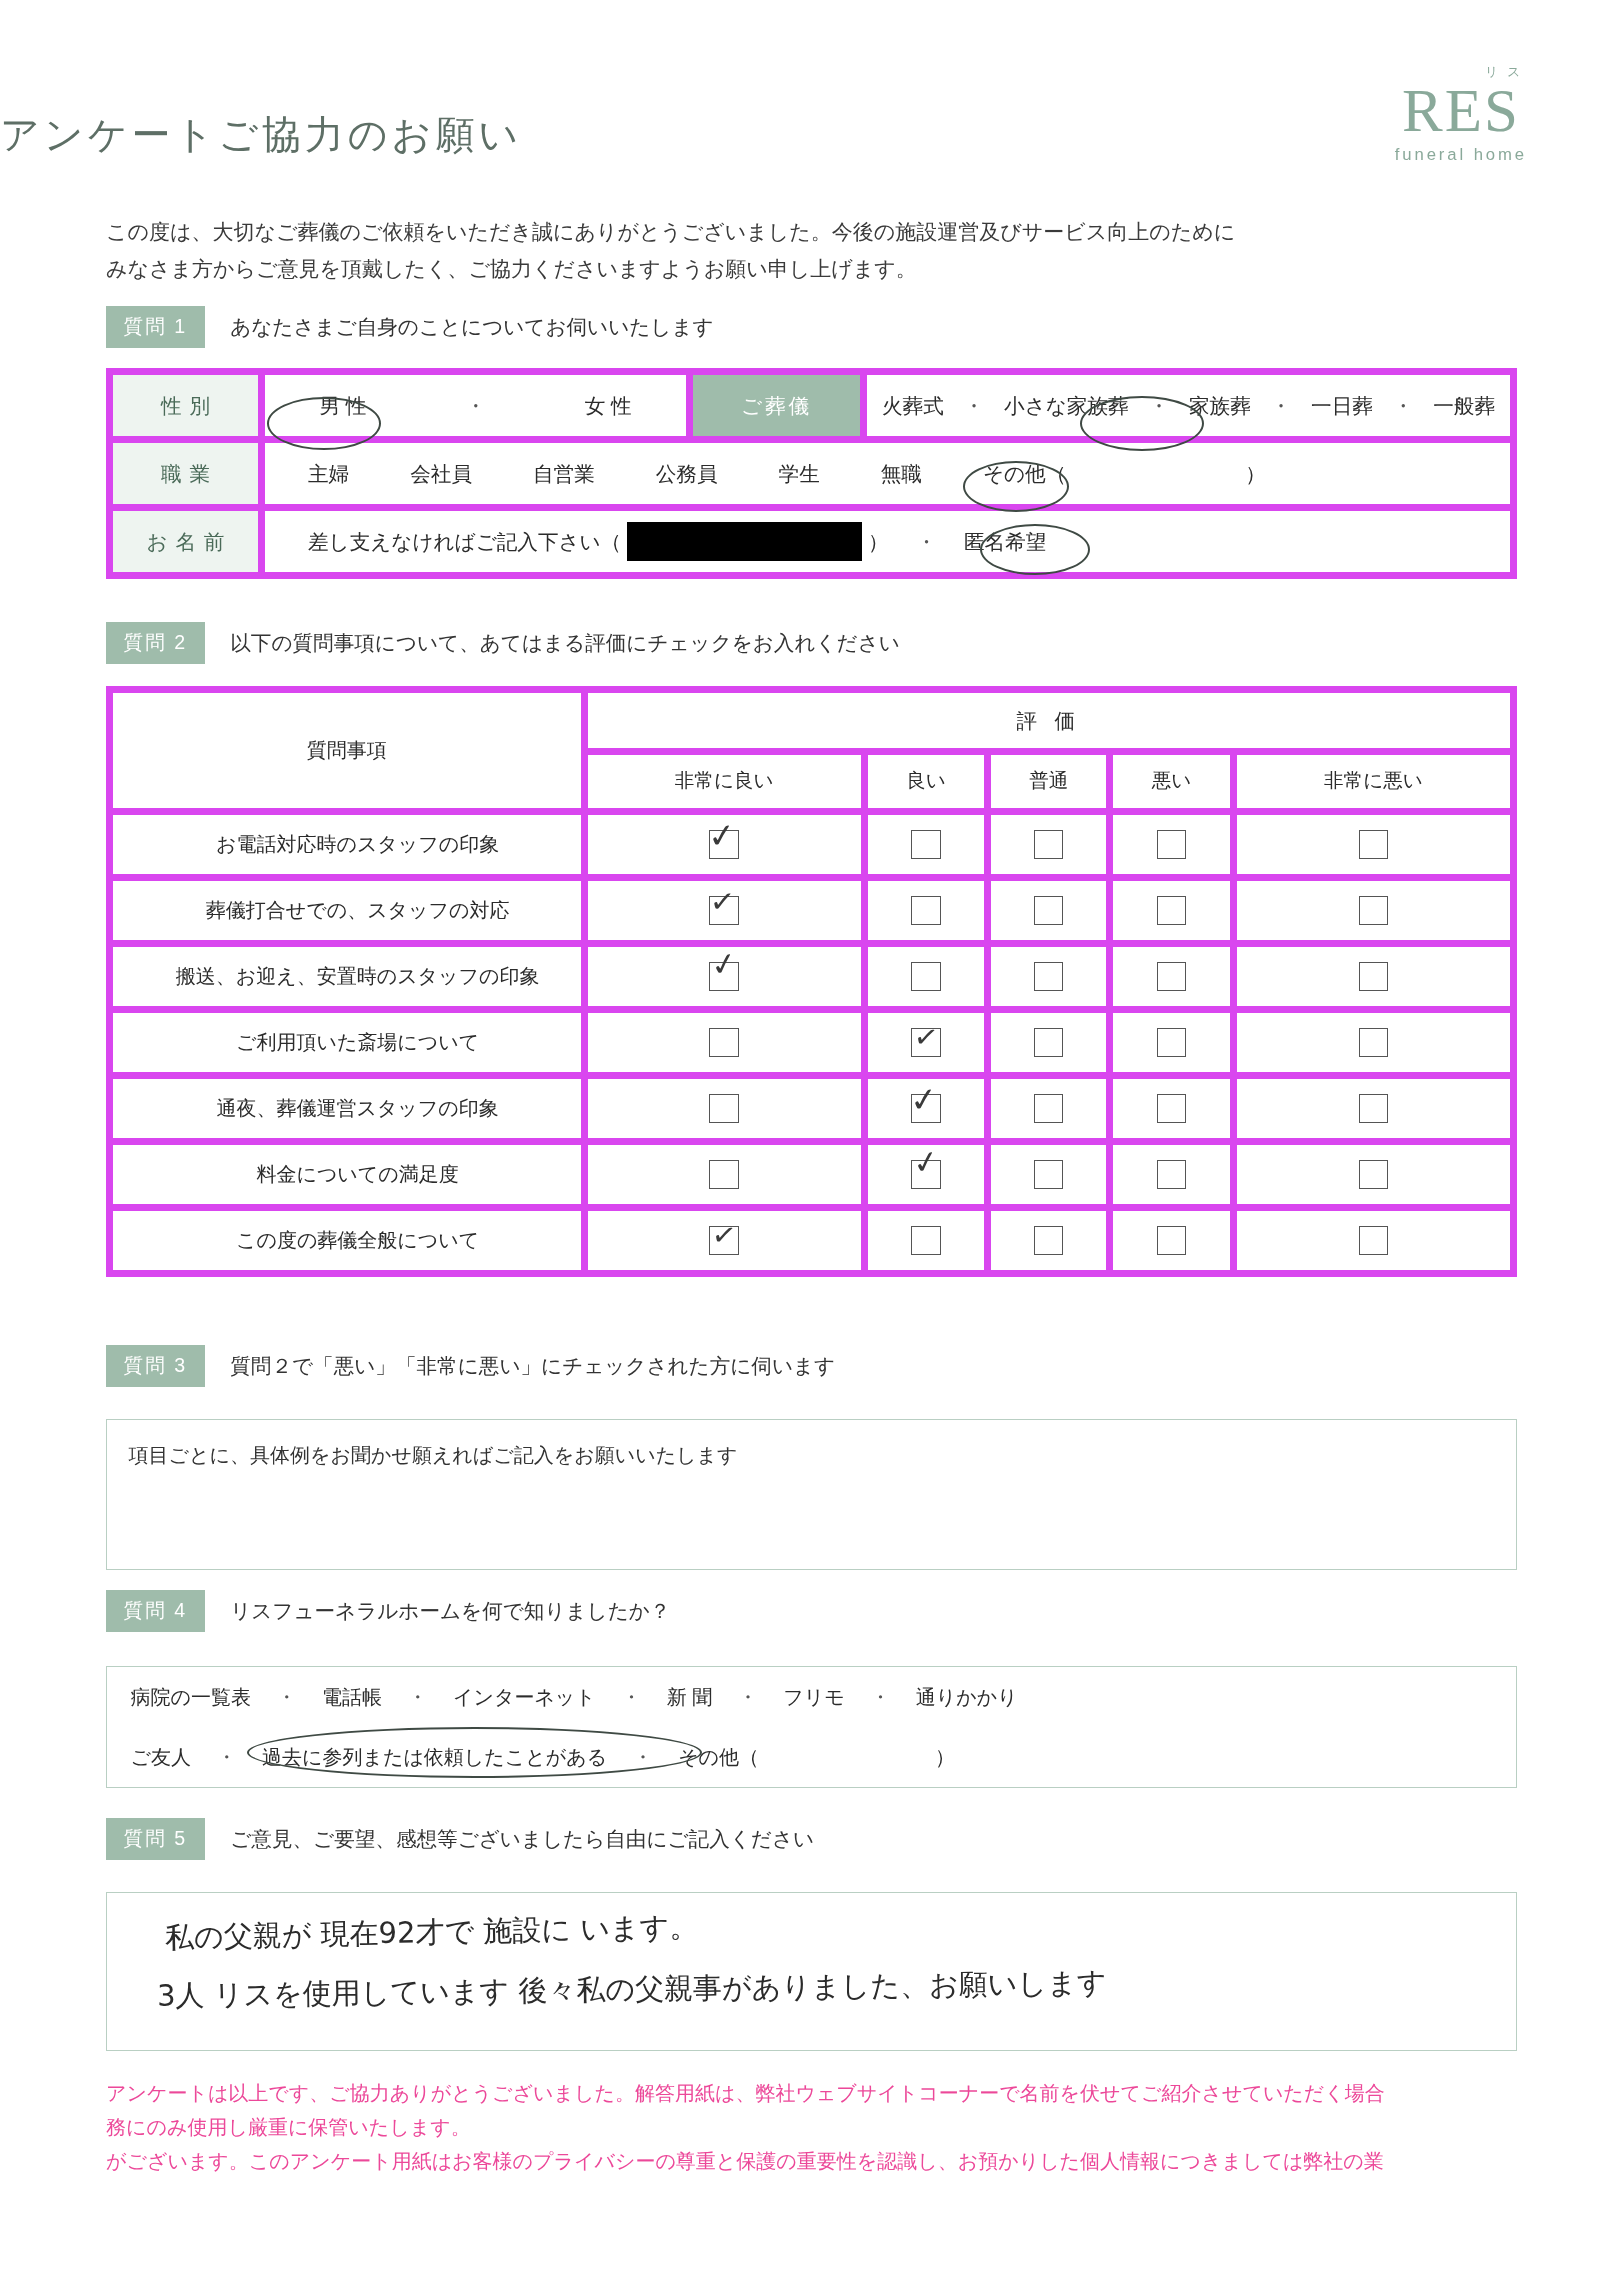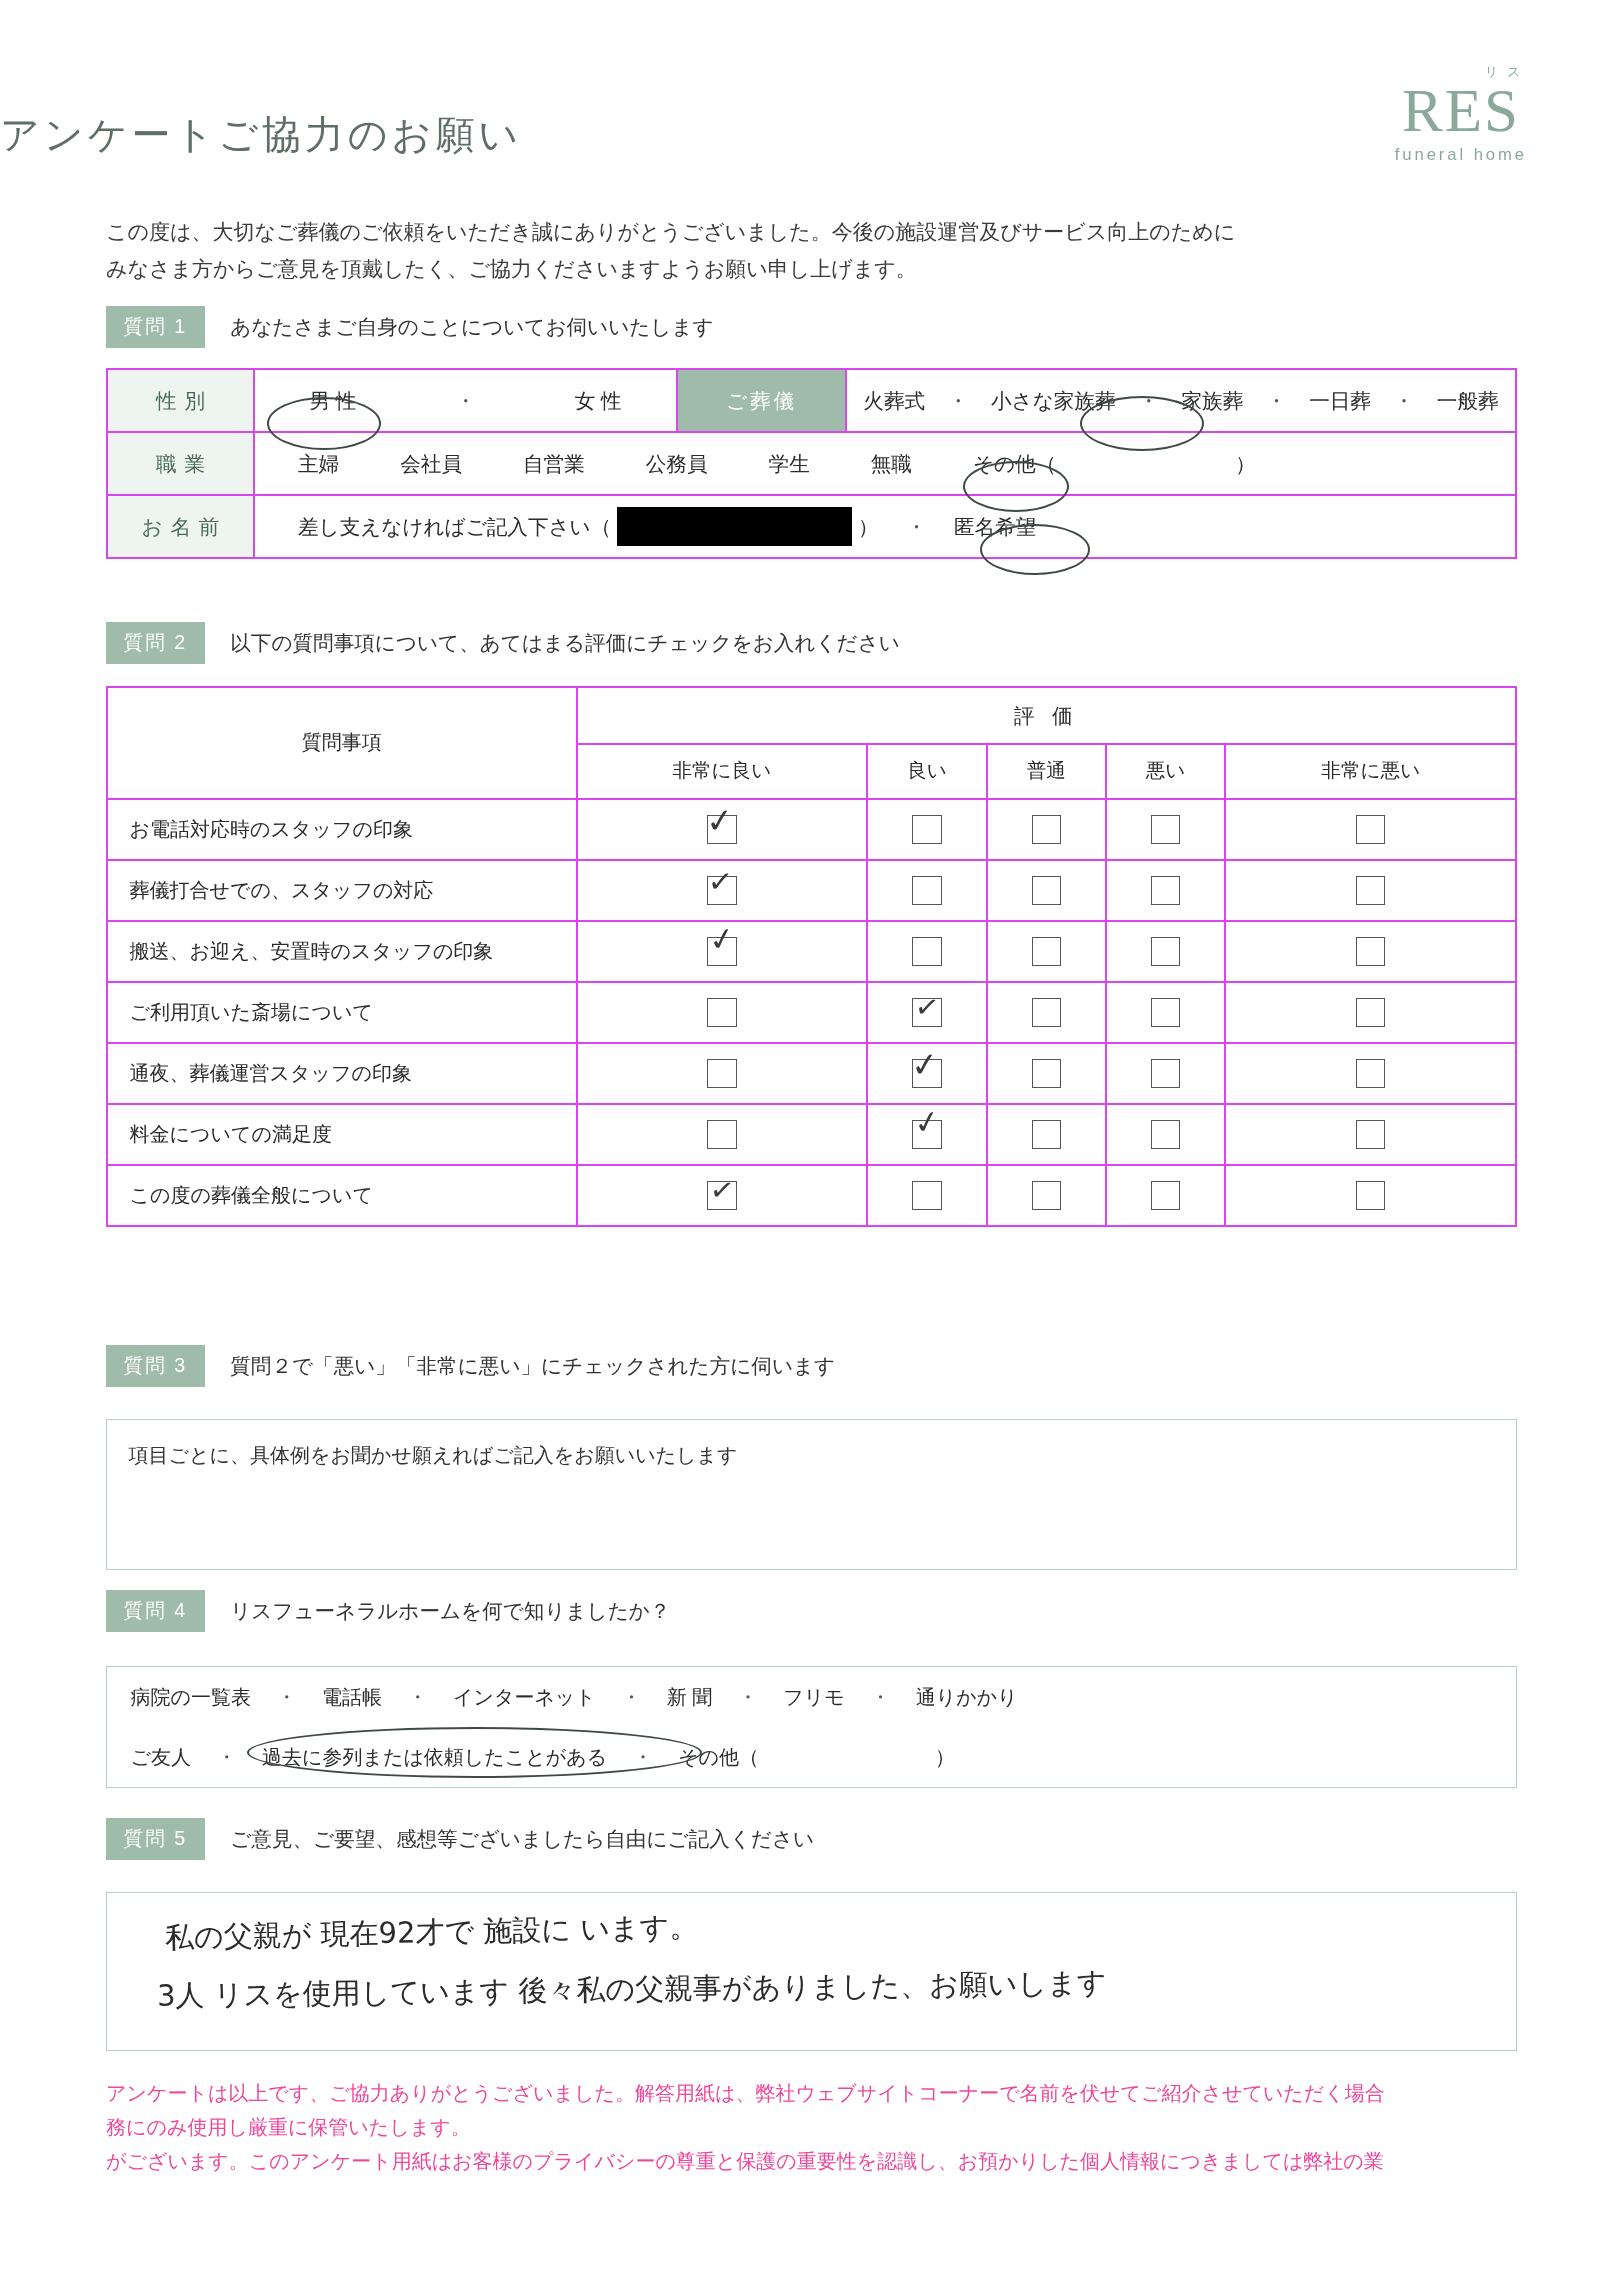--- a/index.html
+++ b/index.html
@@ -95,21 +95,21 @@
     font-size: 20.6px;
     color: #333;
   }
   
   table {
     border-collapse: collapse;
     position: absolute;
     font-size: 20.6px;
   }
   table.grid td, table.grid th {
-    border: 2px solid #d946ef;
+    border: 7px solid #d946ef;
     padding: 0;
   }
   .rowhead {
     background: #eef4f0;
     color: #4a6a58;
     width: 145px;
     text-align: center;
     letter-spacing: 7.8px;
     text-indent: 7.8px;
     font-size: 20.6px;
@@ -132,21 +132,21 @@
     display: inline-block;
     background: #000;
     width: 235px;
     height: 39px;
     vertical-align: middle;
     margin: 0 5.9px;
   }
   
   #t-q2 { left: 106px; top: 686px; width: 1411px; }
   #t-q2 td, #t-q2 th { text-align: center; font-size: 19.6px; }
-  #t-q2 .qcol { width: 446px; text-align: left; padding-left: 21.6px; font-size: 20px; }
+  #t-q2 .qcol { width: 446px; text-align: center; padding-left: 21.6px; font-size: 20px; }
   #t-q2 .hdr-eval { font-weight: normal; font-size: 20.6px; letter-spacing: 5.9px; padding: 13.7px 0; }
   #t-q2 .subhdr td { padding: 11.8px 0 13.7px 0; font-size: 19.6px; }
   #t-q2 .datarow td { height: 59px; }
   .chk {
     width: 27.4px; height: 27.4px;
     border: 1.6px solid #555;
     display: inline-block;
     position: relative;
     vertical-align: middle;
   }

